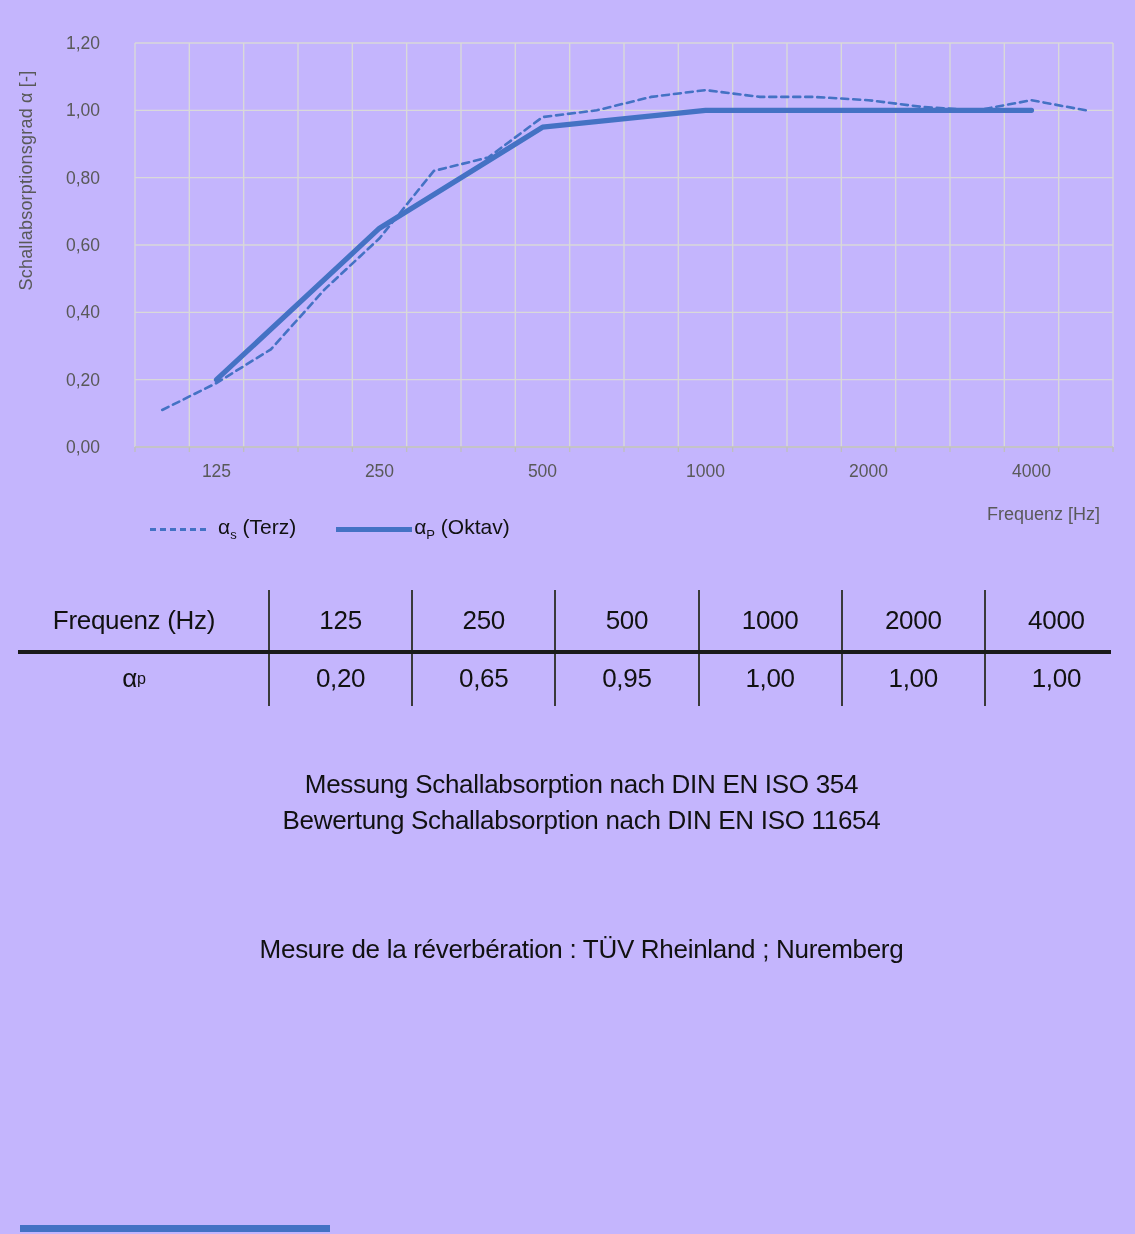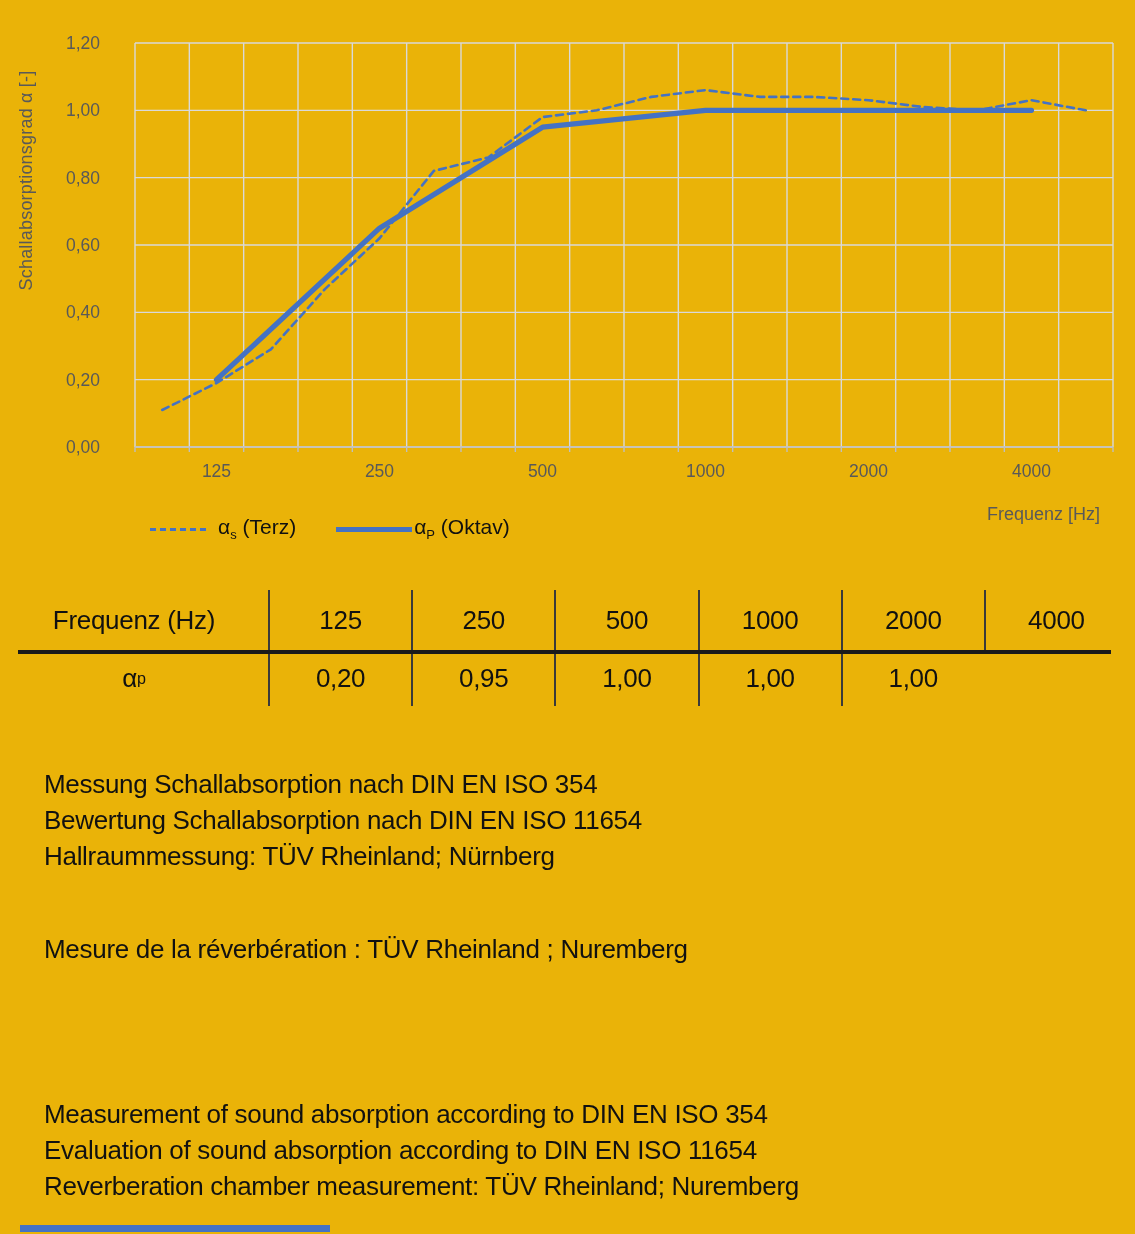--- a/index.html
+++ b/index.html
@@ -1,16 +1,16 @@
 <!DOCTYPE html>
 <html style="--blue: #4472C4;"><head>
 <meta charset="utf-8">
 <style>
   html,body{margin:0;padding:0;background:#ffffff;}
-  .page{position:relative;width:1135px;height:1234px;background:#eab308;overflow:hidden;
+  .page{position:relative;width:1135px;height:1234px;background:#c4b5fd;overflow:hidden;
         font-family:"Liberation Sans",sans-serif;color:#1a1a1a;}
   
   .chart-wrap{position:absolute;left:0;top:0;width:1135px;height:495px;}
   svg{display:block;}
   svg text{font-family:"Liberation Sans",sans-serif;}
   .y-axis-title{position:absolute;left:14px;top:40px;height:280px;width:26px;
       display:flex;align-items:center;justify-content:center;}
   .y-axis-title span{transform:rotate(-90deg);white-space:nowrap;
       font-size:18px;color:#595959;letter-spacing:0.2px;}
   .legend-row{position:absolute;left:150px;top:513px;height:32px;
@@ -25,21 +25,21 @@
   
   .freq-table{position:absolute;left:0;top:590px;width:1127px;}
   .t-row{display:grid;grid-template-columns:268px repeat(6,1fr);}
   .t-row.head{height:60px;}
   .t-row.data{height:56px;}
   .t-cell{display:flex;align-items:center;justify-content:center;
       font-size:26px;letter-spacing:-0.3px;color:#111;}
   .t-row .t-cell + .t-cell{border-left:2px solid #3a3a3a;}
   .t-divider{position:absolute;left:18px;right:16px;top:60px;height:4px;background:#1a1a1a;}
   
-  .note{position:absolute;left:0;right:16px;text-align:left;
+  .note{position:absolute;left:0;right:16px;text-align:center;
       font-size:26px;line-height:36px;letter-spacing:-0.3px;color:#111;padding-left:44px;}
   .note-de{top:766px;}
   .note-fr{top:931px;}
   .note-en{top:1096px;}
   
   .footer-bar{position:absolute;left:20px;top:1225px;width:310px;height:7px;}
 </style>
 </head>
 <body>
 
@@ -136,35 +136,30 @@
       <div class="t-cell">2000</div>
       <div class="t-cell">4000</div>
     </div>
     <div class="t-divider"></div>
     <div class="t-row data">
       <div class="t-cell">
           <span>α</span>
           <sub>p</sub>
         </div>
       <div class="t-cell">0,20</div>
+      <div class="t-cell">0,65</div>
       <div class="t-cell">0,95</div>
       <div class="t-cell">1,00</div>
       <div class="t-cell">1,00</div>
       <div class="t-cell">1,00</div>
     </div>
   </div>
 
   <div class="note note-de">
     <div>Messung Schallabsorption nach DIN EN ISO 354</div>
     <div>Bewertung Schallabsorption nach DIN EN ISO 11654</div>
-    <div>Hallraummessung: TÜV Rheinland; Nürnberg</div>
   </div>
   <div class="note note-fr">
     <div>Mesure de la réverbération : TÜV Rheinland ; Nuremberg</div>
-  </div>
-  <div class="note note-en">
-    <div>Measurement of sound absorption according to DIN EN ISO 354</div>
-    <div>Evaluation of sound absorption according to DIN EN ISO 11654</div>
-    <div>Reverberation chamber measurement: TÜV Rheinland; Nuremberg</div>
   </div>
 
   <div class="footer-bar" style="background: rgb(68, 114, 196);"></div>
 </div>
 
 </body></html>

